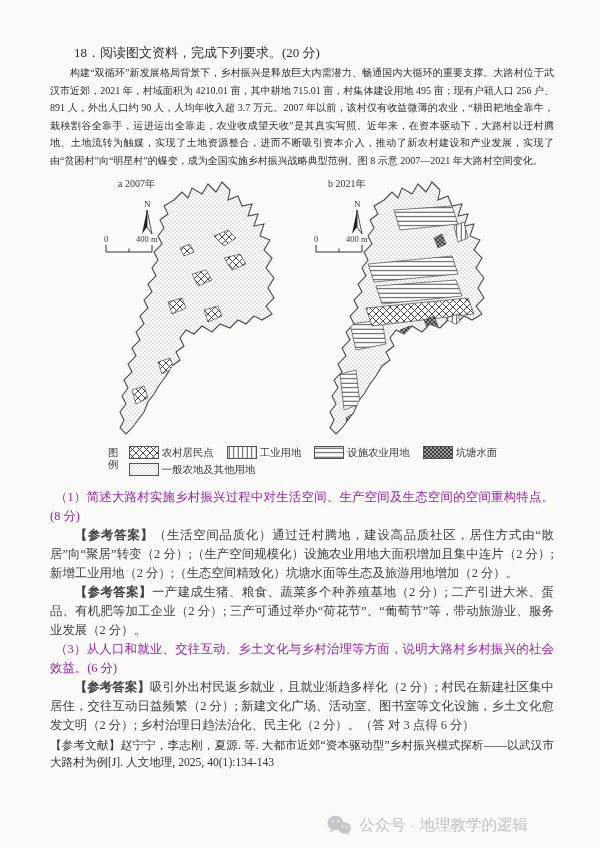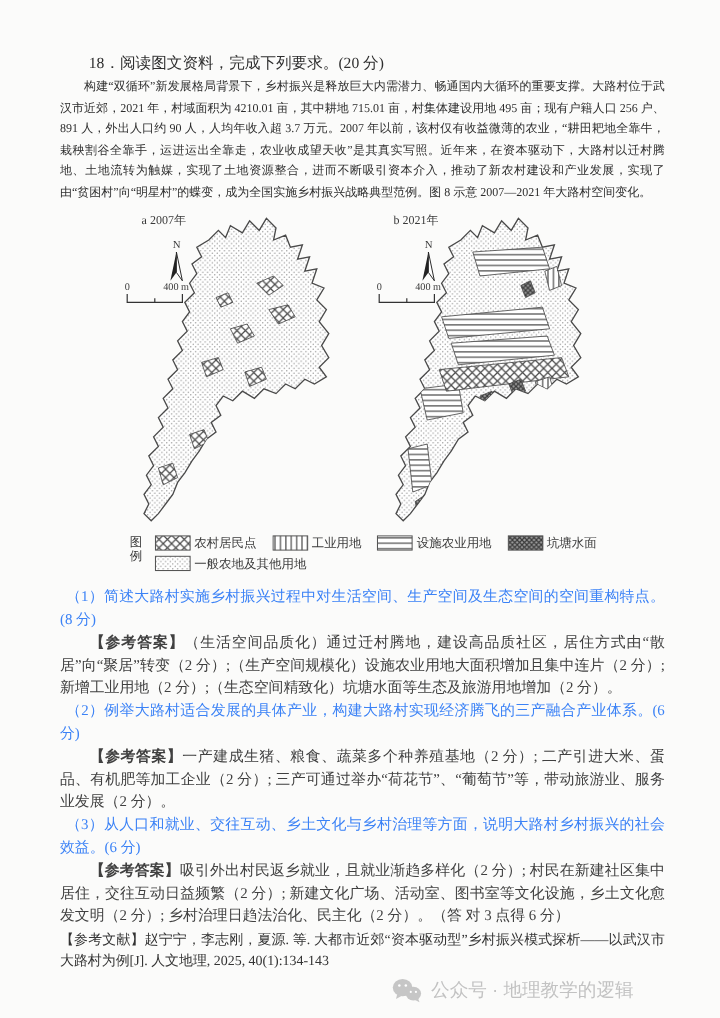--- a/index.html
+++ b/index.html
@@ -25,21 +25,21 @@
   }
   .legend-title{
     width:13px;line-height:12.5px;margin-right:9px;margin-top:1px;
     letter-spacing:0;word-break:break-all;text-align:center;
   }
   .legend-row{display:flex;align-items:center;gap:13px;margin-bottom:3px;}
   .legend-item{display:flex;align-items:center;gap:3px;white-space:nowrap;}
   .sw{flex:0 0 auto;display:block;}
   .caption{font-size:12.4px;margin-top:5px;letter-spacing:3px;}
   .qa{margin-top:8px;font-size:12.4px;line-height:19px;}
-  .question{text-align:justify;text-indent:0.4em;color:#3b82f6;}
+  .question{text-align:justify;text-indent:0.4em;color:#a21caf;}
   .answer{
     color:#404040;text-align:justify;text-indent:2em;
   }
   .ans-label{font-weight:bold;}
   .reference{
     margin-top:2px;font-size:11.6px;line-height:17px;
     text-align:justify;color:#333;
   }
   .footer{
     position:absolute;bottom:12px;right:72px;
@@ -190,21 +190,20 @@
         </div>
       </div>
     </div>
 
   </div>
 
   <div class="qa">
     <div class="question">（1）简述大路村实施乡村振兴过程中对生活空间、生产空间及生态空间的空间重构特点。(8 分)</div>
     <div class="answer"><span class="ans-label">【参考答案】</span><span>（生活空间品质化）通过迁村腾地，建设高品质社区，居住方式由“散居”向“聚居”转变（2 分）;（生产空间规模化）设施农业用地大面积增加且集中连片（2 分）; 新增工业用地（2 分）;（生态空间精致化）坑塘水面等生态及旅游用地增加（2 分）。</span></div>
 
-    <div class="question">（2）例举大路村适合发展的具体产业，构建大路村实现经济腾飞的三产融合产业体系。(6 分)</div>
     <div class="answer"><span class="ans-label">【参考答案】</span><span>一产建成生猪、粮食、蔬菜多个种养殖基地（2 分）; 二产引进大米、蛋品、有机肥等加工企业（2 分）; 三产可通过举办“荷花节”、“葡萄节”等，带动旅游业、服务业发展（2 分）。</span></div>
 
     <div class="question">（3）从人口和就业、交往互动、乡土文化与乡村治理等方面，说明大路村乡村振兴的社会效益。(6 分)</div>
     <div class="answer"><span class="ans-label">【参考答案】</span><span>吸引外出村民返乡就业，且就业渐趋多样化（2 分）; 村民在新建社区集中居住，交往互动日益频繁（2 分）; 新建文化广场、活动室、图书室等文化设施，乡土文化愈发文明（2 分）; 乡村治理日趋法治化、民主化（2 分）。（答 对 3 点得 6 分）</span></div>
   </div>
 
   <div class="reference">【参考文献】赵宁宁，李志刚，夏源. 等. 大都市近郊“资本驱动型”乡村振兴模式探析——以武汉市大路村为例[J]. 人文地理, 2025, 40(1):134-143</div>
 
 </div>
 

